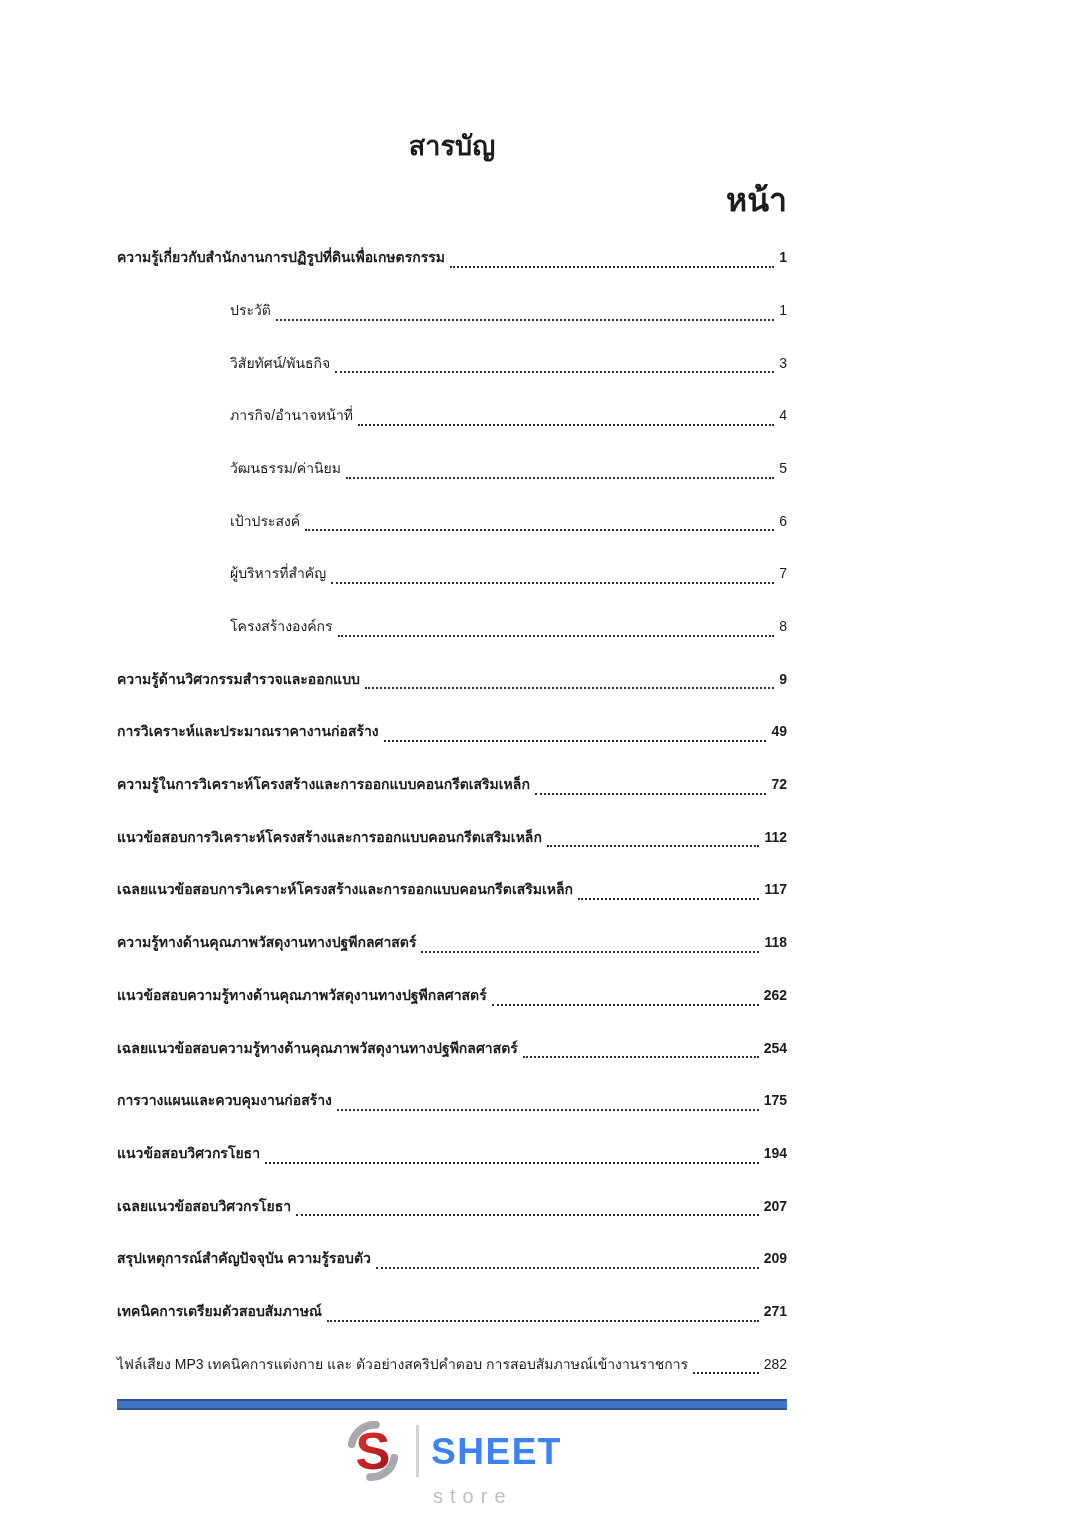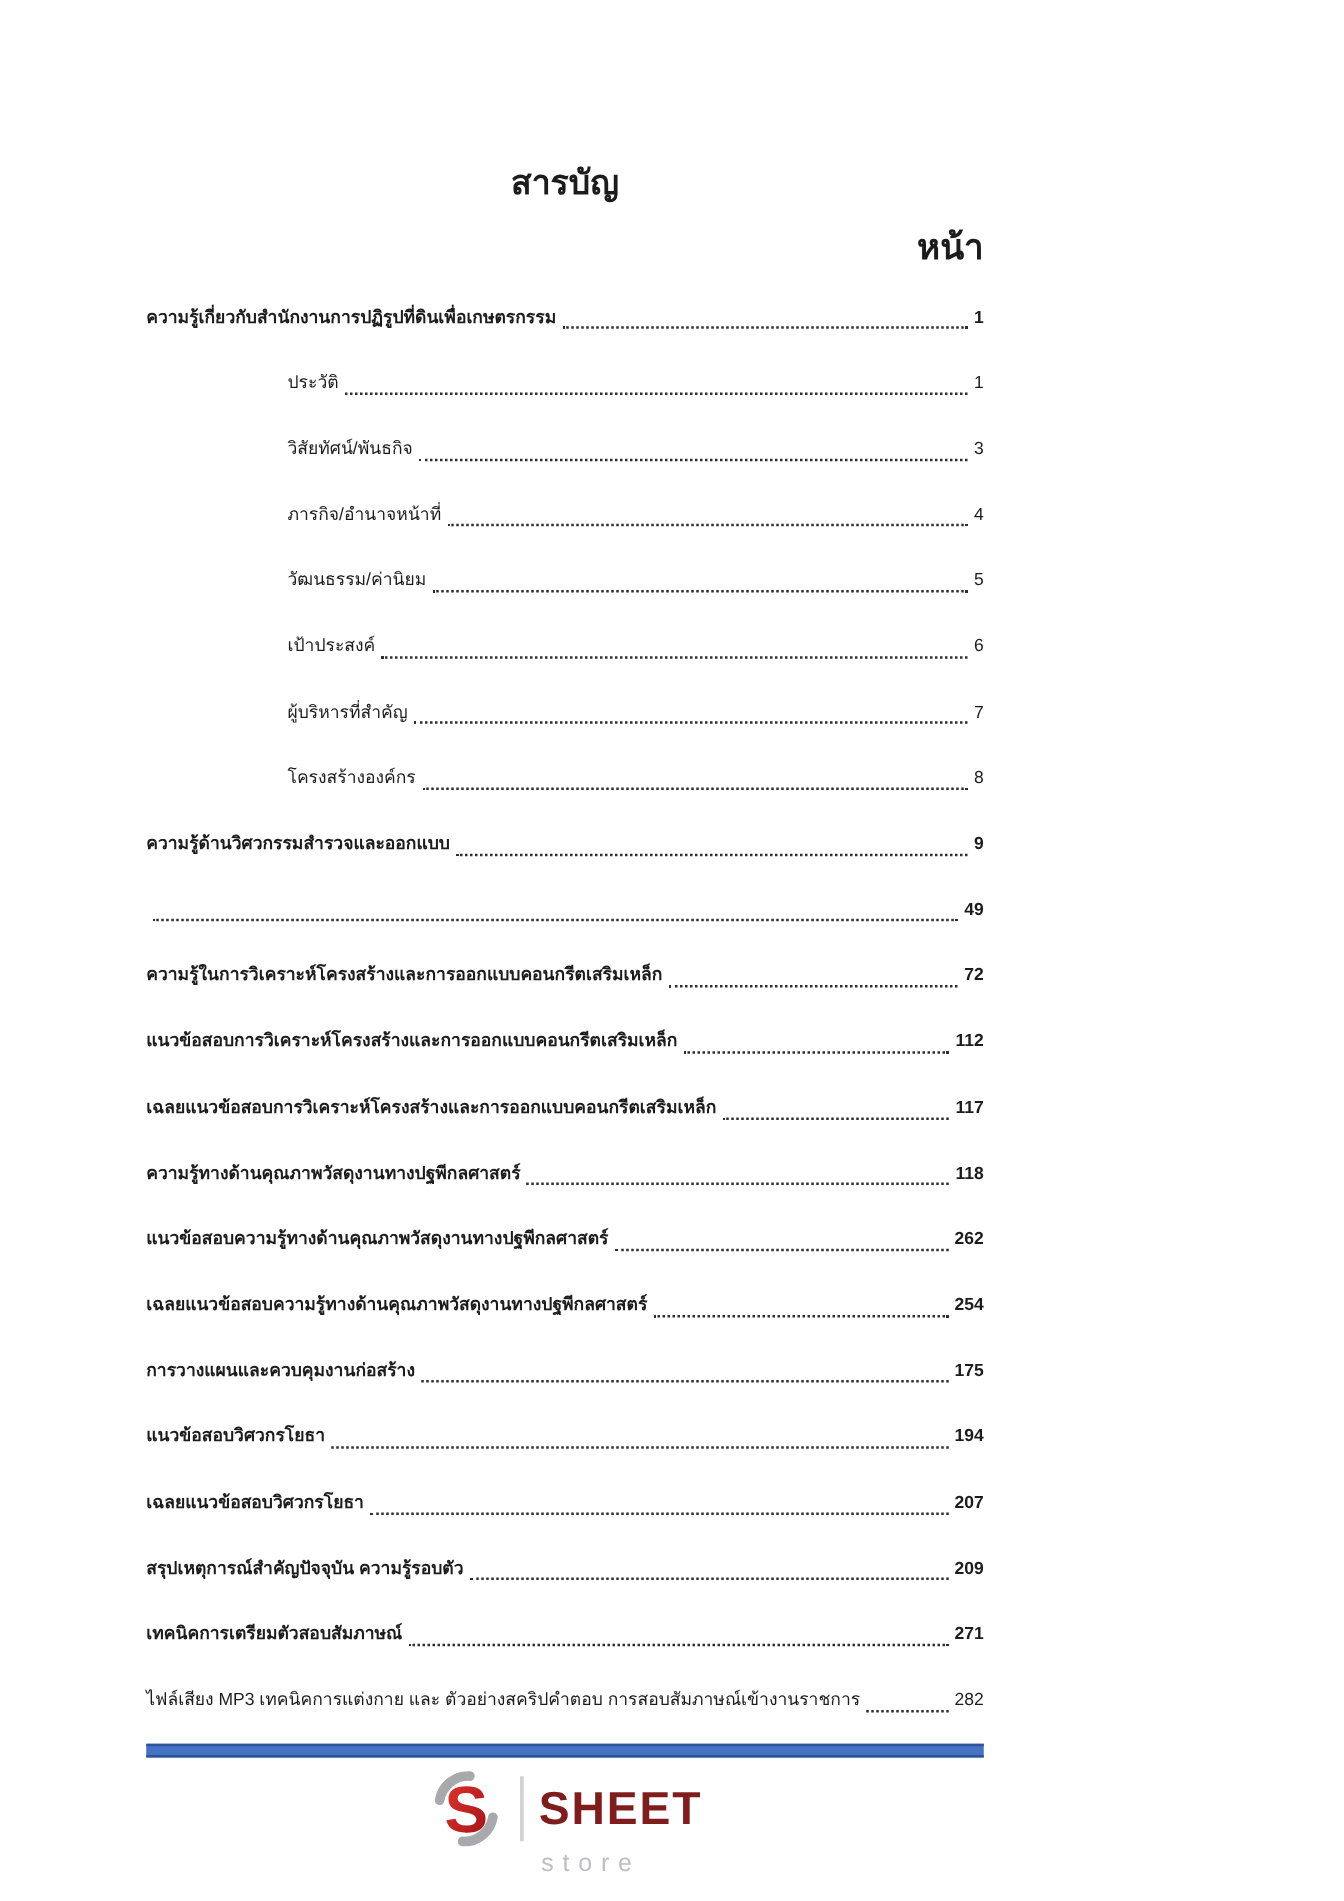--- a/index.html
+++ b/index.html
@@ -27,21 +27,21 @@
     padding-top: 130px;
     text-align: center;
     font-size: 27px;
     line-height: 1.2;
     font-weight: 700;
     color: #1c1c1c;
   }
   .page-col-header {
     margin-top: 20px;
     text-align: right;
-    font-size: 28px;
+    font-size: 32px;
     line-height: 1.15;
     font-weight: 700;
   }
   .toc-list {
     margin-top: 12px;
   }
   .toc-row {
     display: flex;
     align-items: stretch;
     height: 52.7px;
@@ -164,20 +164,21 @@
     <span class="toc-label">โครงสร้างองค์กร</span>
     <span class="toc-leader"></span>
     <span class="toc-page">8</span>
   </div>
       <div class="toc-row bold">
     <span class="toc-label">ความรู้ด้านวิศวกรรมสำรวจและออกแบบ</span>
     <span class="toc-leader"></span>
     <span class="toc-page">9</span>
   </div>
       <div class="toc-row bold">
+    <span class="toc-label">การวิเคราะห์และประมาณราคางานก่อสร้าง</span>
     <span class="toc-leader"></span>
     <span class="toc-page">49</span>
   </div>
       <div class="toc-row bold">
     <span class="toc-label">ความรู้ในการวิเคราะห์โครงสร้างและการออกแบบคอนกรีตเสริมเหล็ก</span>
     <span class="toc-leader"></span>
     <span class="toc-page">72</span>
   </div>
       <div class="toc-row bold">
     <span class="toc-label">แนวข้อสอบการวิเคราะห์โครงสร้างและการออกแบบคอนกรีตเสริมเหล็ก</span>
@@ -245,18 +246,18 @@
           <stop offset="0" stop-color="#e2372b"></stop>
           <stop offset="1" stop-color="#9e1117"></stop>
         </linearGradient>
       </defs>
       <path d="M10,25 A24,24 0 0 1 35,5" stroke="#a7a9ac" stroke-width="8" fill="none" stroke-linecap="round"></path>
       <path d="M54,39 A24,24 0 0 1 29,59" stroke="#a7a9ac" stroke-width="8" fill="none" stroke-linecap="round"></path>
       <text x="32" y="51" text-anchor="middle" font-size="54" font-weight="bold" fill="url(#redgrad)" font-family="Liberation Sans, DejaVu Sans, sans-serif">S</text>
     </svg>
     <div class="logo-sep"></div>
     <div class="logo-words">
-      <div class="logo-sheet" style="color: #7f1d1d; margin-top: 36px;">SHEET</div>
+      <div class="logo-sheet" style="color: #3b82f6; margin-top: 36px;">SHEET</div>
       <div class="logo-store" style="color: rgb(188, 190, 192);">store</div>
     </div>
   </div>
 
 </div>
 
 </body></html>

